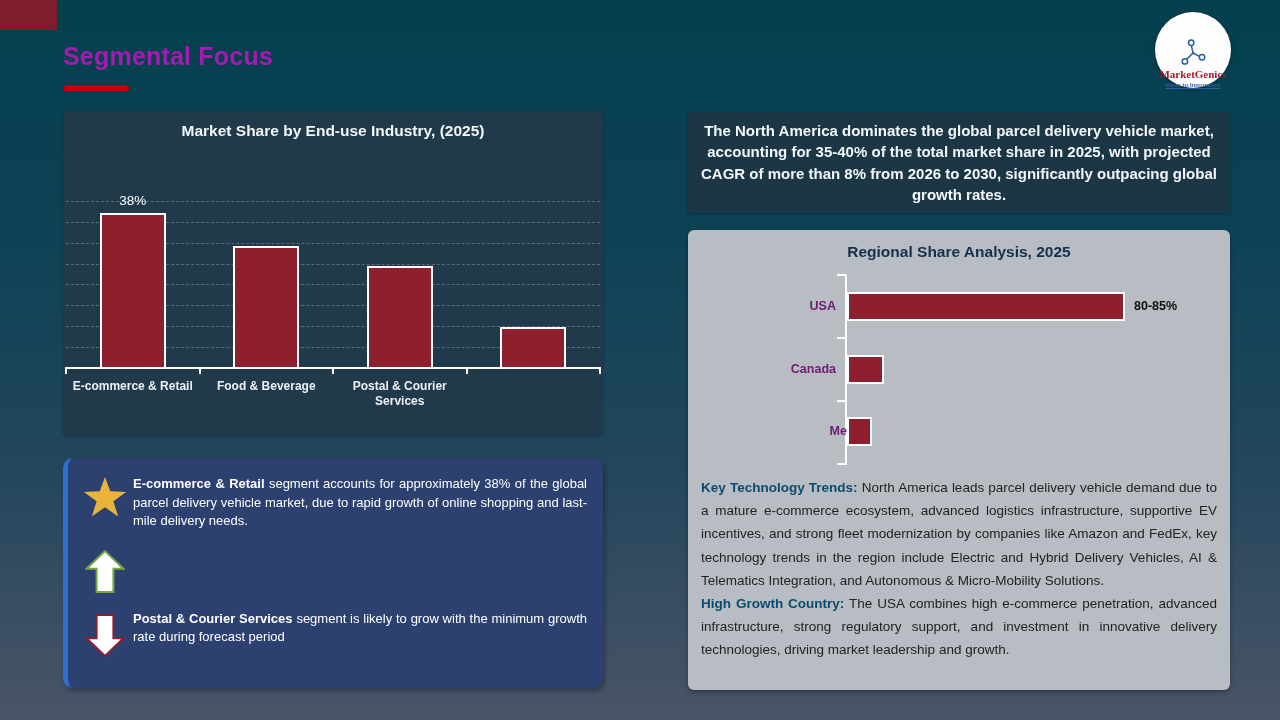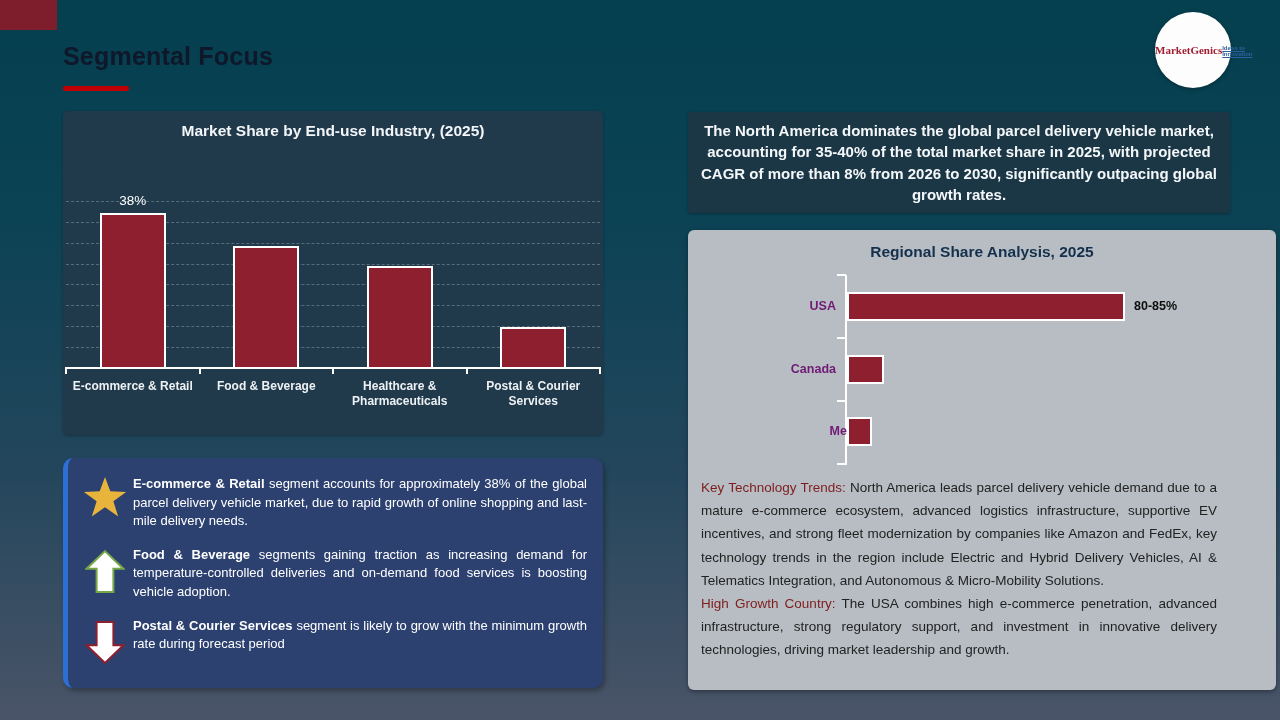--- a/index.html
+++ b/index.html
@@ -3,26 +3,26 @@
 <meta charset="utf-8">
 <style>
   * { margin:0; padding:0; box-sizing:border-box; }
   html,body { width:1280px; height:720px; overflow:hidden; }
   body {
     font-family:"Liberation Sans", sans-serif;
     background:linear-gradient(180deg,#05404F 0%,#0B4254 30%,#23465C 65%,#4A5468 100%);
     position:relative;
   }
   .corner-accent { position:absolute; left:0; top:0; width:57px; height:30px; background:#7E1D2C; }
-  .slide-title { position:absolute; left:63px; top:42px; font-size:25px; font-weight:bold; color:#0f172a; letter-spacing:.2px; }
+  .slide-title { position:absolute; left:63px; top:42px; font-size:25px; font-weight:bold; color:#a21caf; letter-spacing:.2px; }
   .title-underline { position:absolute; left:63px; top:86px; width:66px; height:5px; background:#C00000; border-radius:2px; }
 
   
   .logo { position:absolute; left:1155px; top:12px; width:76px; height:76px; background:#FDFDFD; border-radius:50%;
-          box-shadow:0 1px 4px rgba(0,0,0,.35); display:flex; flex-direction:row; align-items:center; justify-content:flex-start; }
+          box-shadow:0 1px 4px rgba(0,0,0,.35); display:flex; flex-direction:column; align-items:center; justify-content:flex-end; }
   .logo svg { width:30px; height:30px; margin-bottom:1px; }
   .logo-name { font-family:"Liberation Serif", serif; font-weight:bold; font-size:11px; color:#A21D30; line-height:11px; }
   .logo-tagline { font-size:6px; font-weight:bold; color:#2D5F9E; text-decoration:underline; margin-top:2px; }
 
   
   .chart-panel { position:absolute; left:63px; top:111px; width:540px; height:324px; background:#20394B; border-radius:5px;
                  box-shadow:0 1px 3px rgba(0,0,0,.3); }
   .chart-title { position:absolute; top:11px; left:0; width:100%; text-align:center; color:#F2F6F8; font-weight:bold; font-size:15.5px; }
   .vplot { position:absolute; left:3px; top:0; width:534px; height:256px; }
   .gridline { position:absolute; left:0; width:100%; height:0; border-top:1.5px dashed rgba(190,206,216,.35); }
@@ -42,30 +42,30 @@
           clip-path:polygon(50% 0%,62% 34%,98% 36%,69% 58%,80% 94%,50% 72%,20% 94%,31% 58%,2% 36%,38% 34%); }
   .insight-text { flex:1; color:#FFFFFF; font-size:13px; line-height:18.6px; text-align:justify; }
   .insight-text b { font-weight:bold; }
 
   
   .highlight-box { position:absolute; left:688px; top:112px; width:542px; height:101px; background:#1B3746; border-radius:3px;
                    display:flex; align-items:center; justify-content:center; padding:6px 12px; box-shadow:0 1px 3px rgba(0,0,0,.3); }
   .highlight-text { color:#F4F7F9; font-weight:bold; font-size:15px; line-height:21.5px; text-align:center; }
 
   
-  .regional-panel { position:absolute; left:688px; top:230px; width:588px; height:460px; background:#B7BDC3; border-radius:6px;
+  .regional-panel { position:absolute; left:688px; top:230px; width:542px; height:460px; background:#B7BDC3; border-radius:6px;
                     box-shadow:0 2px 4px rgba(0,0,0,.35); }
   .regional-title { position:absolute; top:13px; left:0; width:100%; text-align:center; color:#14304C; font-weight:bold; font-size:15.5px; }
   .haxis { position:absolute; left:157px; top:45px; width:2px; height:190px; background:#FFFFFF; }
   .htick { position:absolute; left:149px; width:9px; height:2px; background:#FFFFFF; }
   .hcat { position:absolute; left:0; width:148px; text-align:right; color:#701a75; font-weight:bold; font-size:12.5px; }
   .hbar { position:absolute; left:159px; height:29px; background:#8E1F2F; border:2px solid #FFFFFF; }
   .hbar-label { position:absolute; color:#0E0E0E; font-weight:bold; font-size:12.5px; }
   .notes { position:absolute; left:13px; top:246px; width:516px; font-size:13.5px; line-height:23.2px; color:#222222; text-align:justify; }
-  .notes .lead { color:#7f1d1d; font-weight:normal;margin-top:12px; }
+  .notes .lead { color:#0c4a6e; font-weight:bold;margin-top:12px; }
 </style>
 </head>
 <body>
 
 <div class="corner-accent"></div>
 
 <div class="slide-title">Segmental Focus</div>
 <div class="title-underline"></div>
 
 <div class="logo">
@@ -98,21 +98,20 @@
       <div class="vbar" style="left: 33.75px; height: 153.9px; background: rgb(142, 31, 47);"></div>
       <div class="vbar-label" style="left: 21.75px; bottom: 158.9px;">38%</div>
       <div class="vbar" style="left: 167.25px; height: 121.5px; background: rgb(142, 31, 47);"></div>
       <div class="vbar" style="left: 300.75px; height: 101.25px; background: rgb(142, 31, 47);"></div>
       <div class="vbar" style="left: 434.25px; height: 40.5px; background: rgb(142, 31, 47);"></div>
       <div class="vaxis"></div>
     </div>
   <div class="xlabels" id="xlabels">
       <div class="xlabel">E-commerce &amp; Retail</div>
       <div class="xlabel">Food &amp; Beverage</div>
-      <div class="xlabel">Healthcare &amp; Pharmaceuticals</div>
       <div class="xlabel">Postal &amp; Courier Services</div>
     </div>
 <div class="vtick" style="left: 2px;"></div>
     <div class="vtick" style="left: 135.5px;"></div>
     <div class="vtick" style="left: 269px;"></div>
     <div class="vtick" style="left: 402.5px;"></div>
     <div class="vtick" style="left: 536px;"></div>
   </div>
 
 <div class="insight-box">
@@ -122,23 +121,20 @@
       </div>
     <div class="insight-text">
       <b>E-commerce &amp; Retail</b><span> segment accounts for approximately 38% of the global parcel delivery vehicle market, due to rapid growth of online shopping and last-mile delivery needs.</span>
     </div>
   </div>
   <div class="insight-row">
     <div class="insight-icon">
       <svg width="40" height="47" viewBox="0 0 100 110">
           <polygon points="50,4 96,48 71,48 71,106 29,106 29,48 4,48" fill="#FFFFFF" stroke="#76A747" stroke-width="5"></polygon>
         </svg>
-    </div>
-    <div class="insight-text">
-      <b>Food &amp; Beverage</b><span> segments gaining traction as increasing demand for temperature-controlled deliveries and on-demand food services is boosting vehicle adoption.</span>
     </div>
   </div>
   <div class="insight-row">
     <div class="insight-icon">
       <svg width="40" height="47" viewBox="0 0 100 110">
           <polygon points="50,106 96,62 71,62 71,4 29,4 29,62 4,62" fill="#FFFFFF" stroke="#8E1F2F" stroke-width="5"></polygon>
         </svg>
     </div>
     <div class="insight-text">
       <b>Postal &amp; Courier Services</b><span> segment is likely to grow with the minimum growth rate during forecast period</span>

